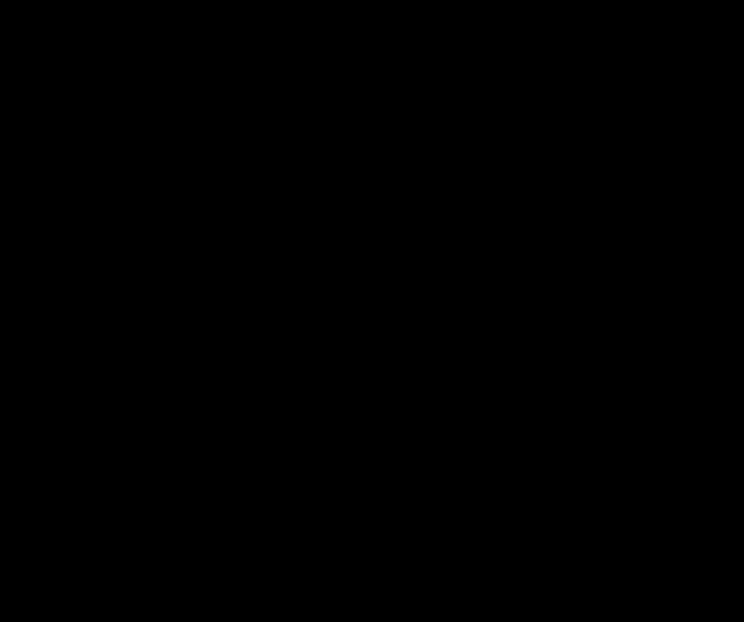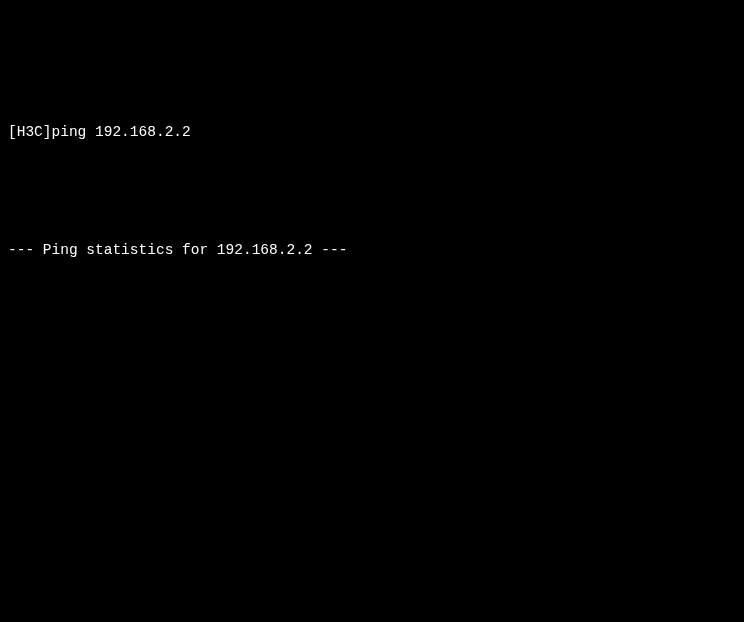--- a/index.html
+++ b/index.html
@@ -24,23 +24,21 @@
       white-space: pre-wrap;
       word-break: break-all;
     }
   </style>
 </head>
 <body>
 
 
 
 <div>
-  <div class="terminal-line">[H3C]ping 192.168.2.2</div>
   <div class="terminal-line">&nbsp;</div>
-  <div class="terminal-line">--- Ping statistics for 192.168.2.2 ---</div>
   
   
   
   
   
   
   
   
   
   

